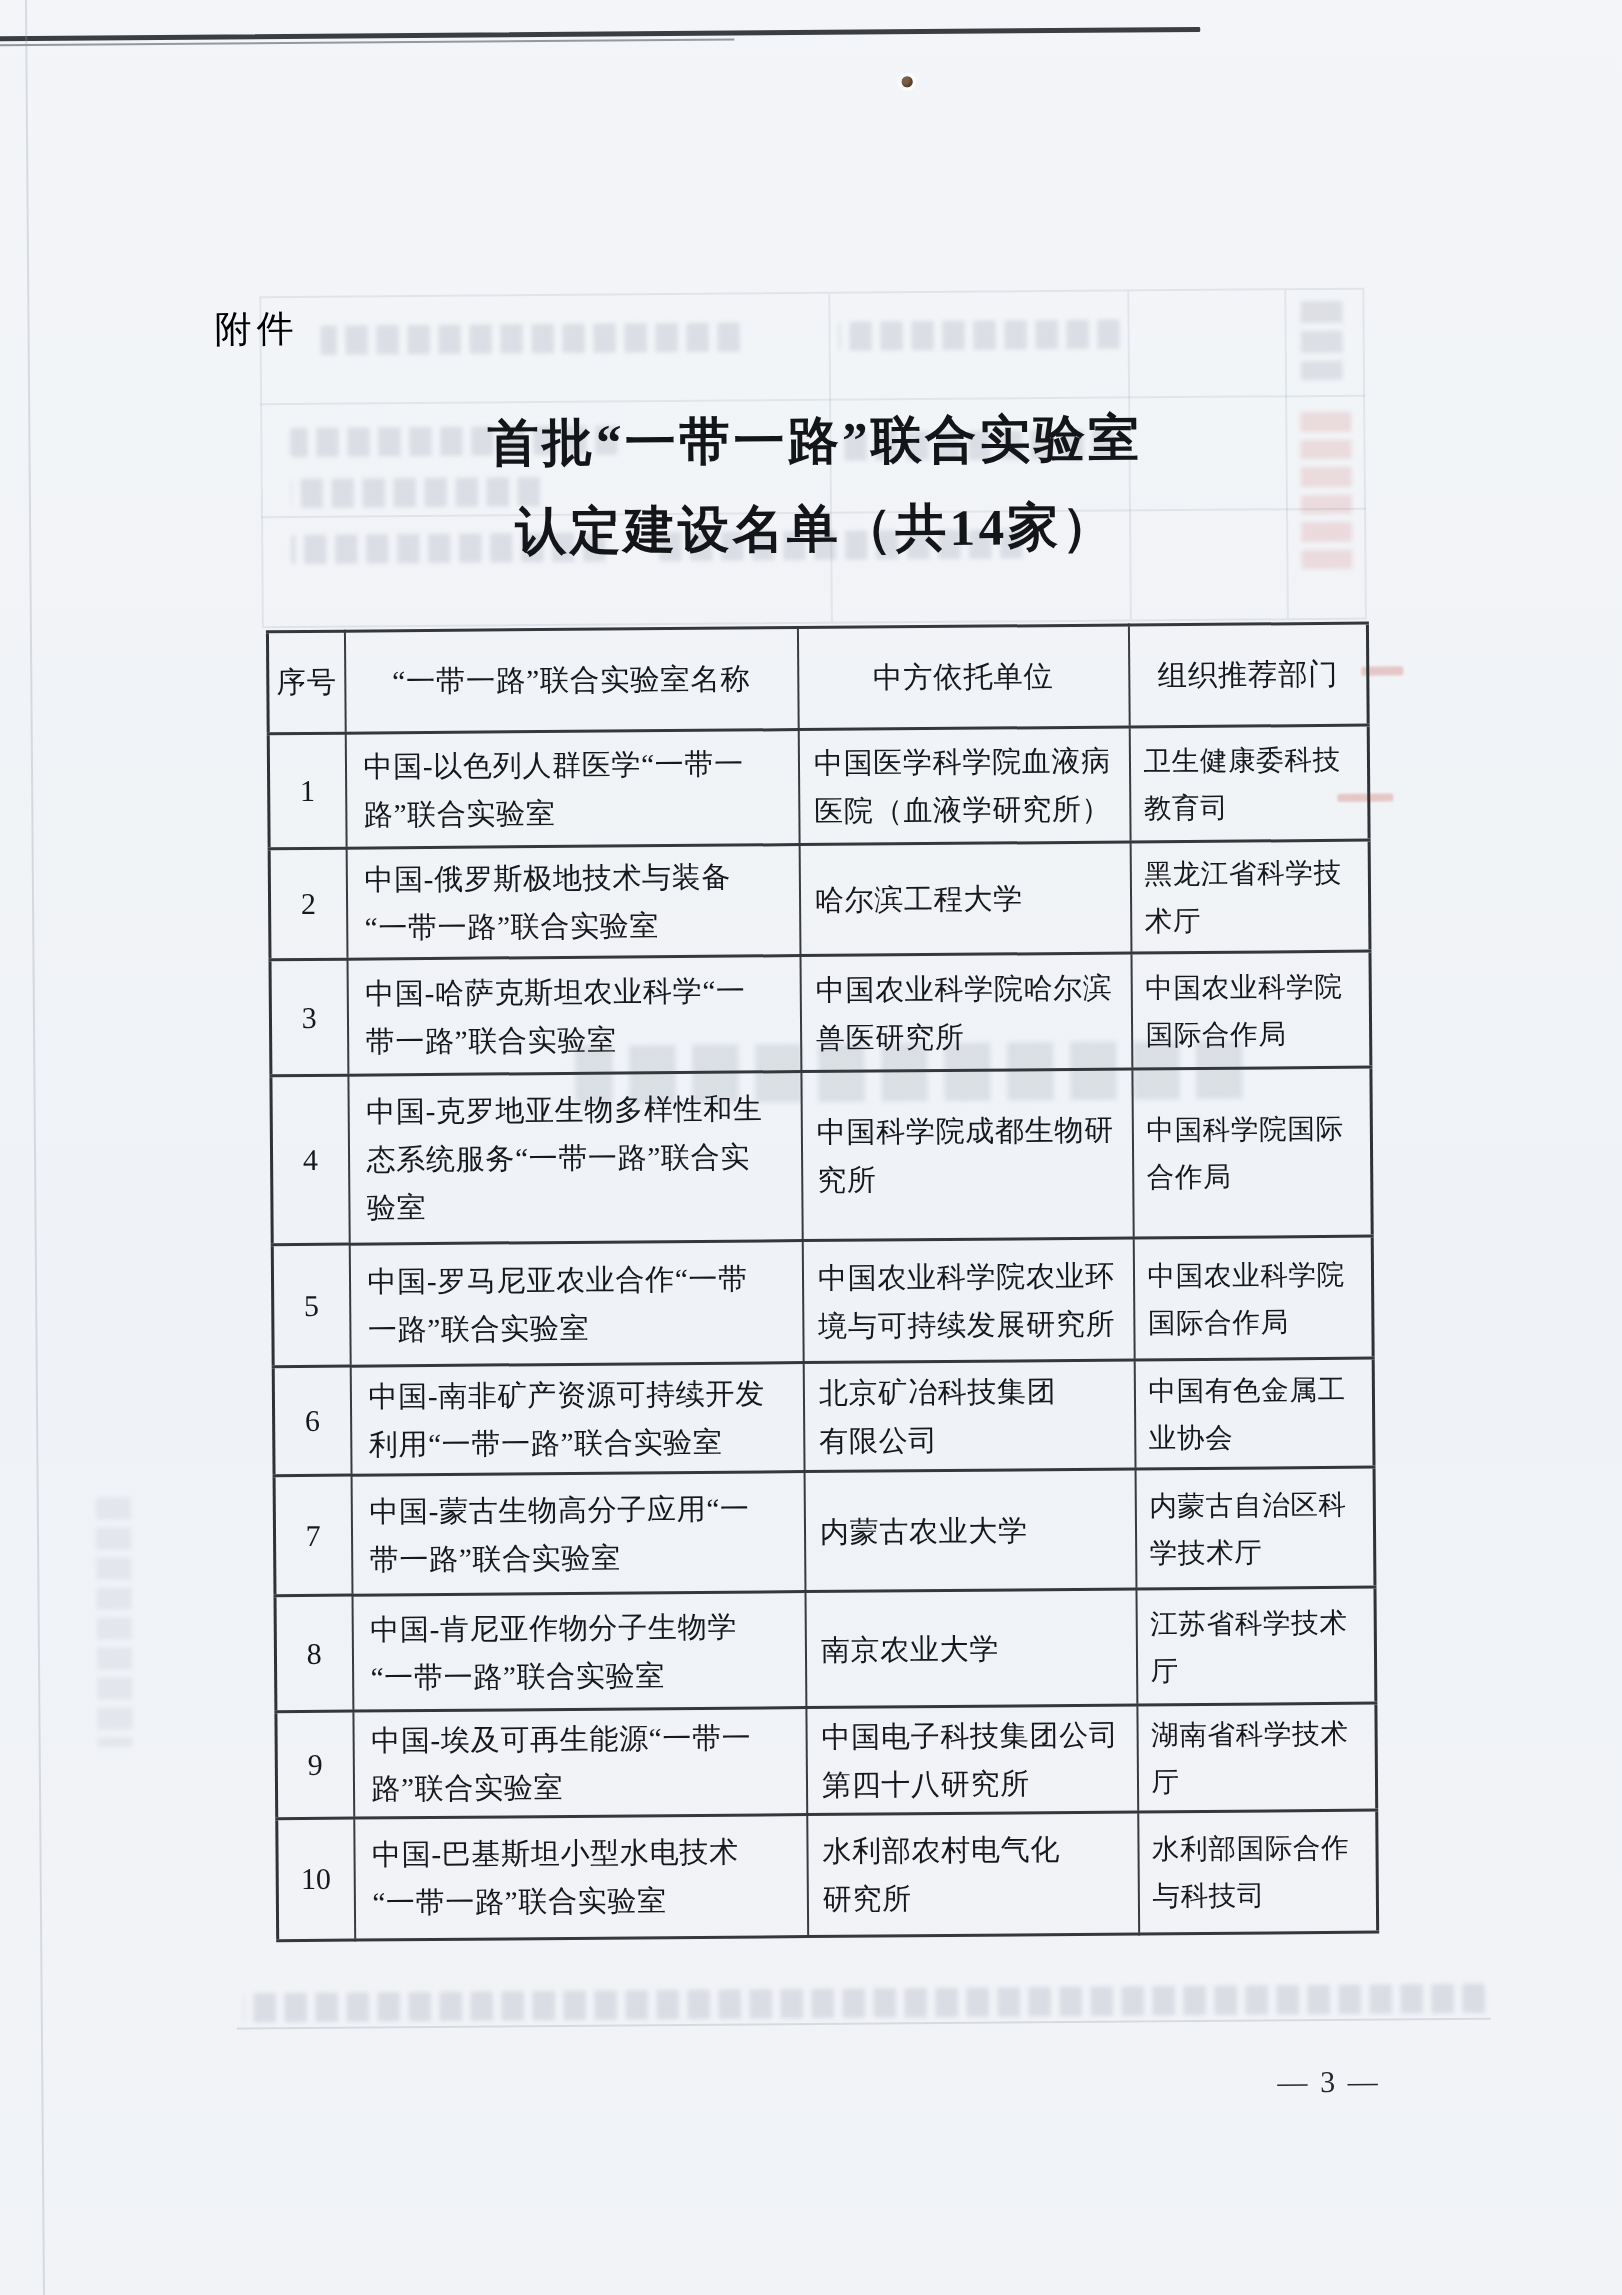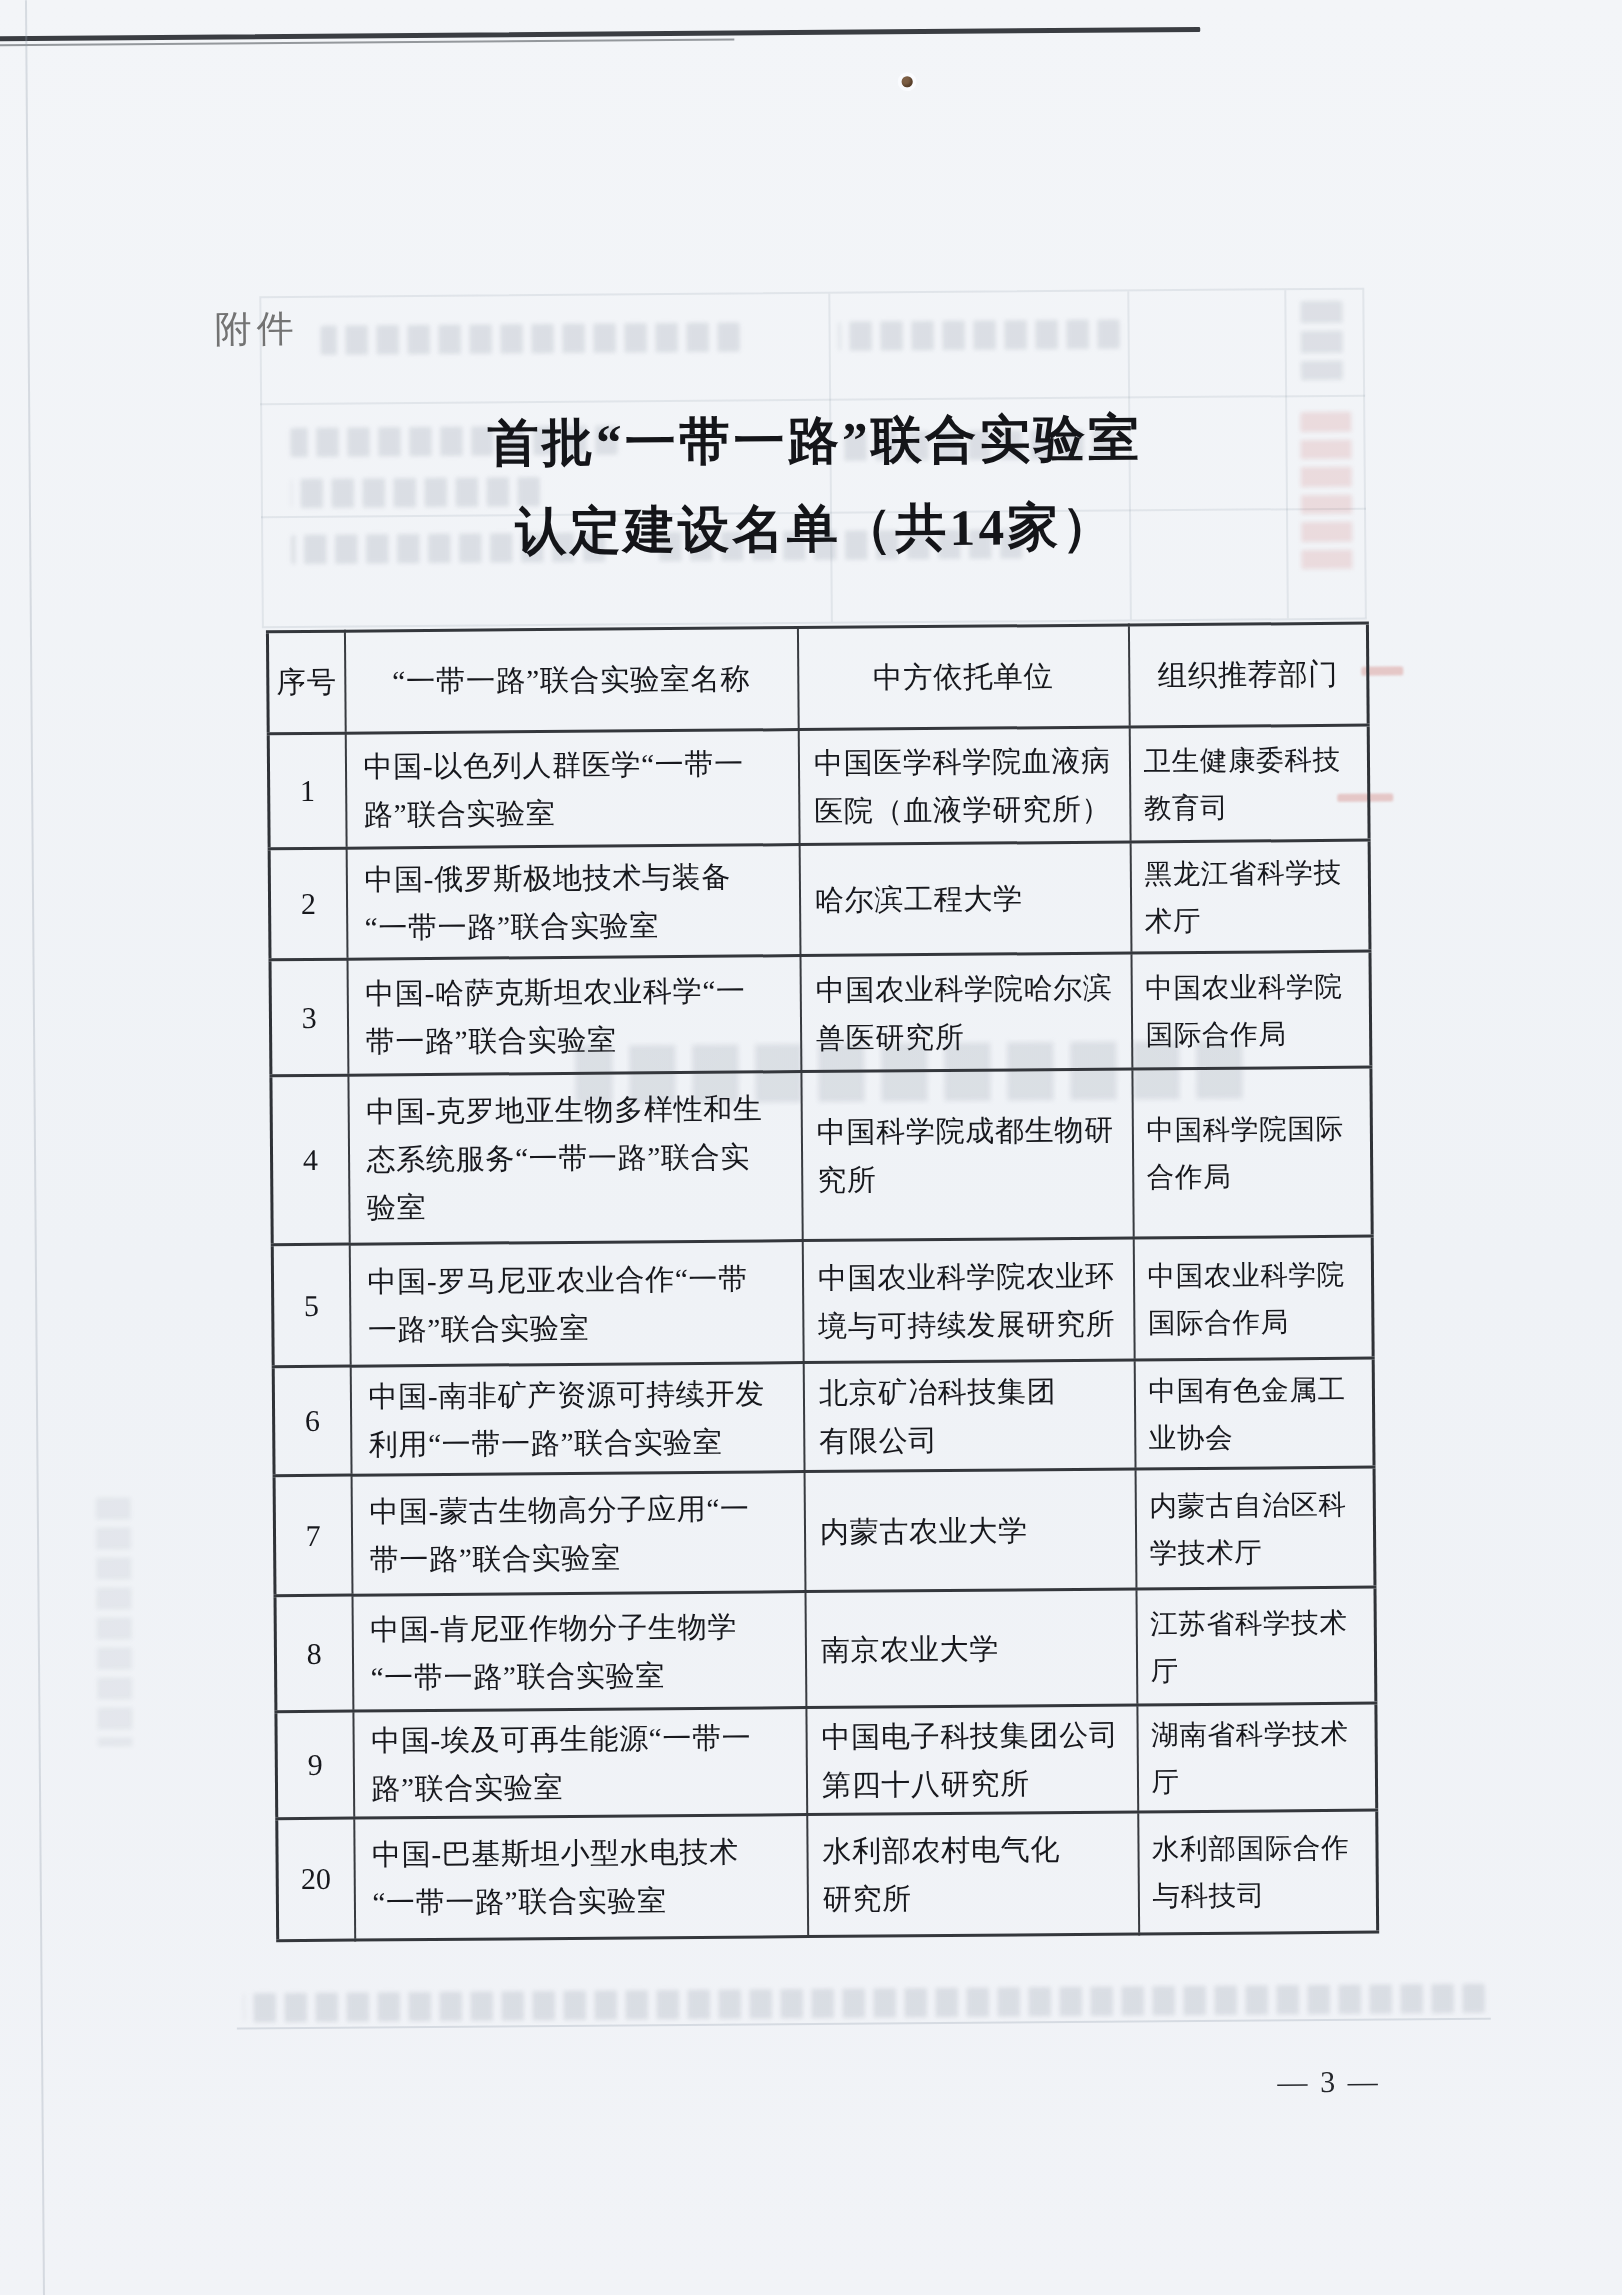--- a/index.html
+++ b/index.html
@@ -28,21 +28,21 @@
   .ghost-grid .gh{position:absolute;left:0;width:100%;height:2px;background:rgba(110,120,136,.12);}
   .ghost-blob{position:absolute;filter:blur(2px);border-radius:2.6px;transform:scaleX(-1);
     background:repeating-linear-gradient(90deg,rgba(100,112,130,.16) 0 22px,transparent 22px 31px);}
   .ghost-blob.vert{background:repeating-linear-gradient(180deg,rgba(100,112,130,.15) 0 22px,transparent 22px 30px);}
   .ghost-blob.big{background:repeating-linear-gradient(90deg,rgba(118,128,144,.17) 0 46px,transparent 46px 63px);filter:blur(2.6px);}
   .ghost-blob.red{background:repeating-linear-gradient(180deg,rgba(195,80,78,.15) 0 19.6px,transparent 19.6px 27.5px);}
   .ghost-blob.redline{background:rgba(198,72,62,.26);filter:blur(1.3px);}
   .ghost-rule{position:absolute;background:rgba(120,130,148,.22);height:2px;filter:blur(0.7px);}
 
   
-  .attachment{position:absolute;left:221px;top:300px;font-size:37px;letter-spacing:5.2px;color:#737373;}
+  .attachment{position:absolute;left:221px;top:300px;font-size:37px;letter-spacing:5.2px;color:#000000;}
   .title{position:absolute;left:270px;top:416px;width:1101px;text-align:center;font-weight:700;color:#141519;}
   .title .t1{font-size:51px;letter-spacing:3.3px;line-height:1;}
   .title .t2{font-size:51px;letter-spacing:3.3px;line-height:1;margin-top:37px;}
 
   table.labs{position:absolute;left:270px;top:626px;width:1101px;border-collapse:collapse;table-layout:fixed;
     border:3.9px solid #2f3237;}
   table.labs td,table.labs th{border:2.6px solid #383b40;vertical-align:middle;font-weight:normal;
     color:#17181d;overflow:hidden;}
   table.labs tr{border-top:3.3px solid #34373c;border-bottom:3.3px solid #34373c;}
   th.h{font-size:29.4px;text-align:center;letter-spacing:0.7px;}
@@ -183,21 +183,21 @@
         </tr>
         <tr style="height: 105px;">
           <td class="no">9</td>
           <td class="lab">中国-埃及可再生能源“一带一
 路”联合实验室</td>
           <td class="unit">中国电子科技集团公司
 第四十八研究所</td>
           <td class="dept">湖南省科学技术厅</td>
         </tr>
         <tr style="height: 122px;">
-          <td class="no">20</td>
+          <td class="no">10</td>
           <td class="lab">中国-巴基斯坦小型水电技术
 “一带一路”联合实验室</td>
           <td class="unit">水利部农村电气化
 研究所</td>
           <td class="dept">水利部国际合作
 与科技司</td>
         </tr>
       </tbody>
   </table>
 

